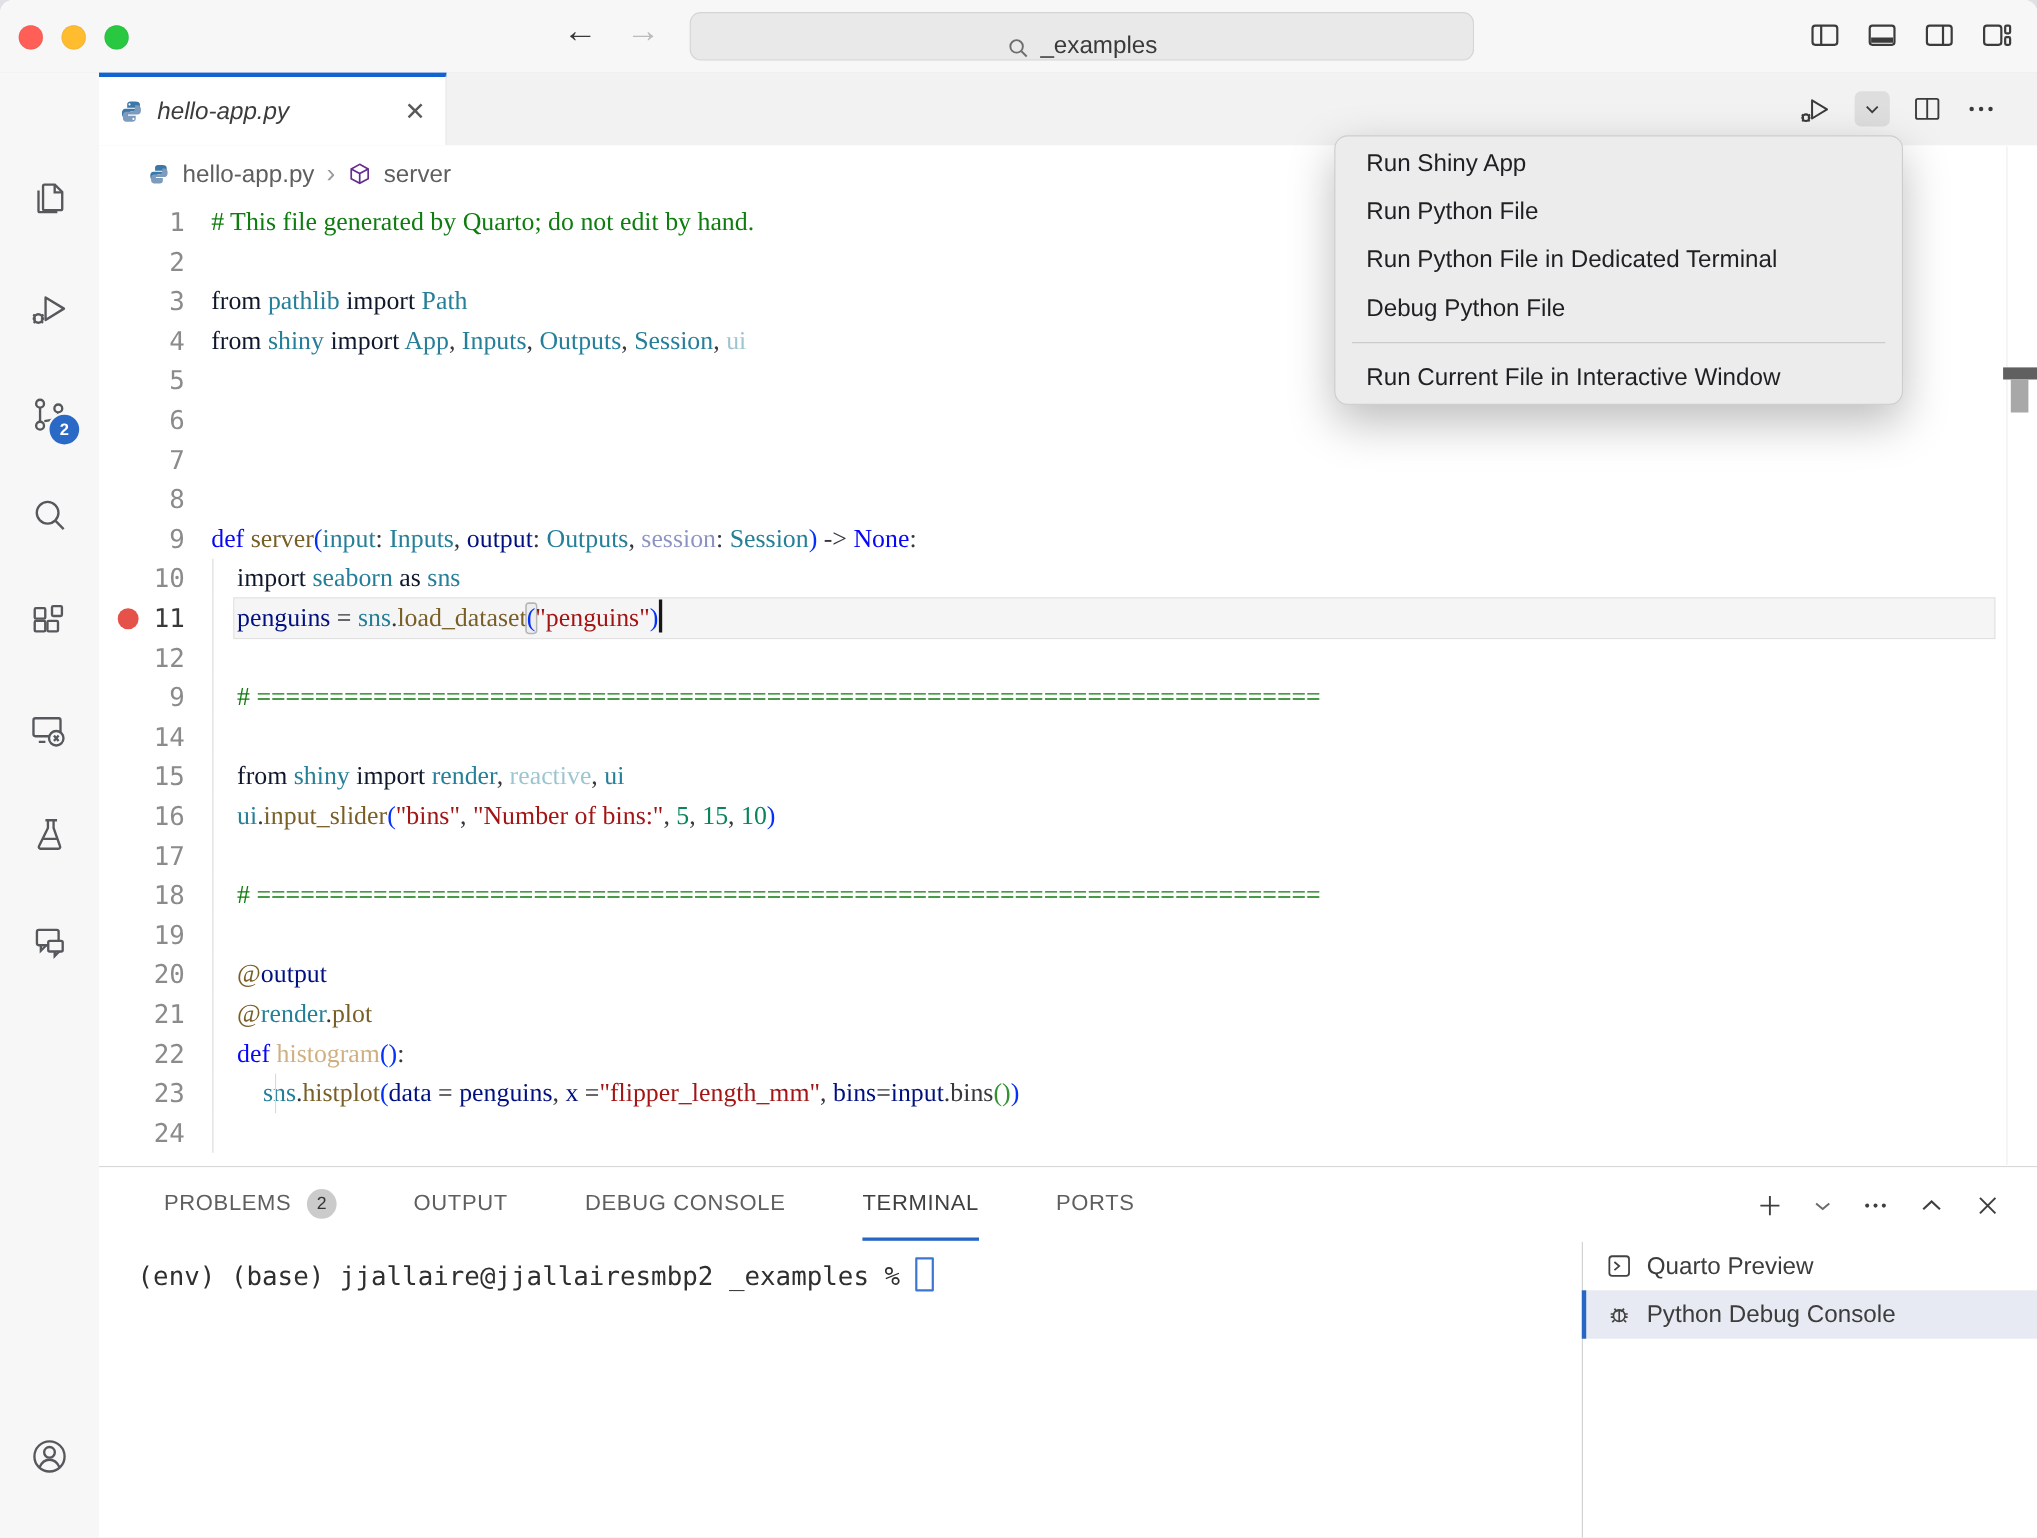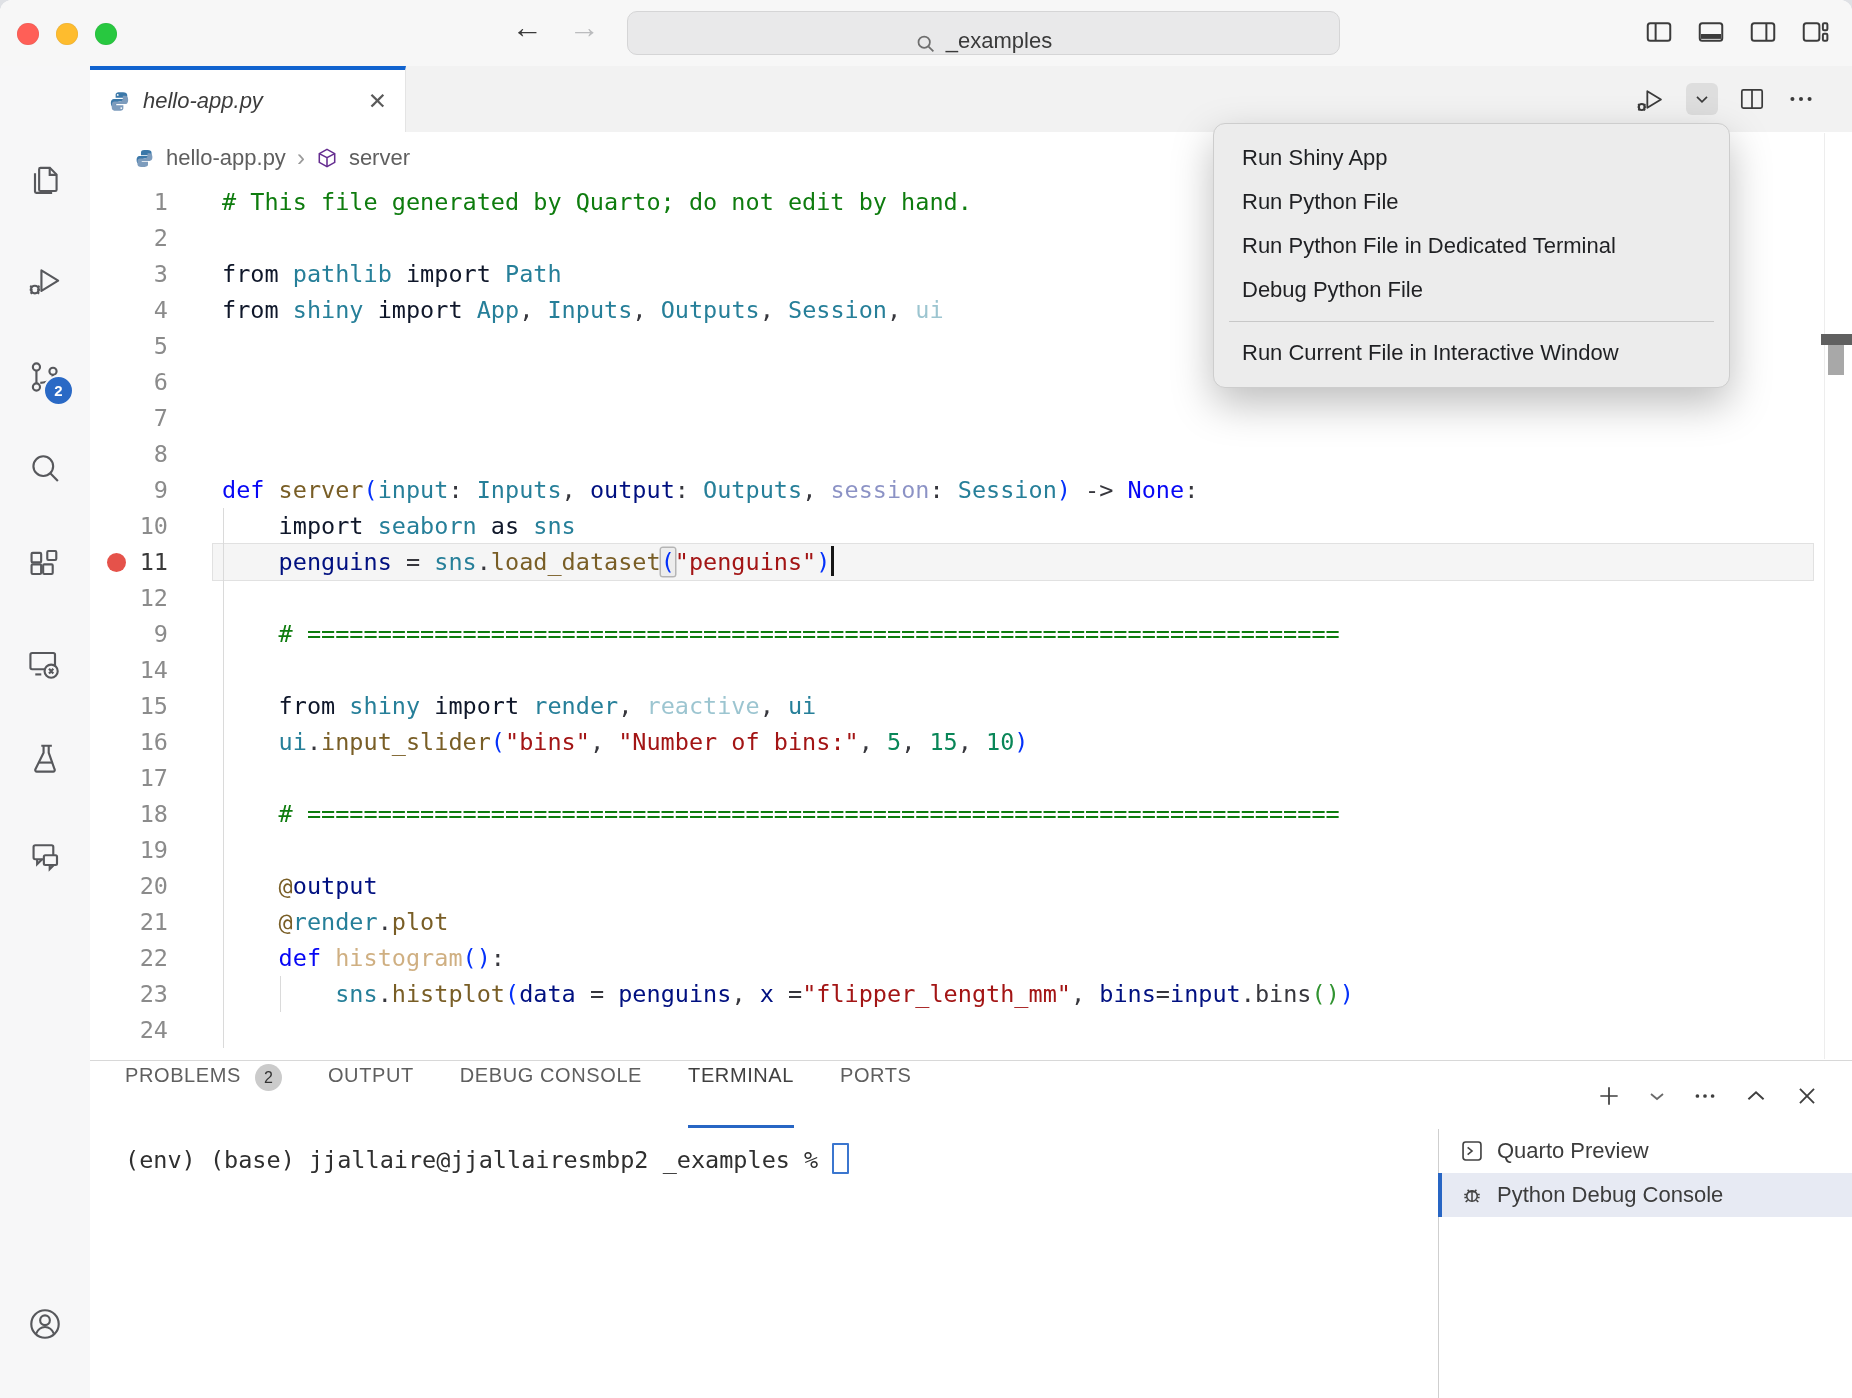--- a/index.html
+++ b/index.html
@@ -37,47 +37,47 @@
     padding-left:44px;gap:11px;font-size:22px;color:#5f5f5f;}
   .bc-sep{color:#9a9a9a;font-size:24px;}
 
   
   .code-area{position:absolute;left:90px;top:184px;right:0;height:878px;background:#fff;
     font-family:"DejaVu Sans Mono",monospace;font-size:23.5px;line-height:36px;}
   .code-line{position:relative;height:36px;display:flex;white-space:pre;}
   .code-line.cur::before{content:"";position:absolute;left:122px;right:38px;top:-1px;bottom:-1px;background:#f5f5f5;border:1px solid #e1e1e1;}
   .ln{position:relative;z-index:1;width:78px;text-align:right;color:#8b8b8b;flex:none;}
   .cur .ln{color:#393939;}
-  .lc{position:relative;z-index:1;margin-left:54px;}
+  .lc{position:relative;z-index:1;margin-left:24px;font-family:Liberation Serif, serif;}
   .bp{position:absolute;z-index:1;left:17px;top:9px;width:19px;height:19px;border-radius:50%;background:#e5524a;}
   .gd{position:absolute;top:0;bottom:0;width:1px;background:#dadada;}
   .tk-com{color:#0e7c0e}.tk-kw{color:#0f172a}.tk-kwb{color:#0707f5}.tk-ty{color:#267f99}
   .tk-fn{color:#795e26}.tk-va{color:#001080}.tk-nu{color:#098658}.tk-st{color:#a31515}
   .tk-t,.tk-t2{color:#37373d}.tk-b1{color:#0431fa}.tk-b2{color:#319331}
   .tk-tyf{color:#267f99;opacity:.45}.tk-vaf{color:#001080;opacity:.45}.tk-fnf{color:#a16207;opacity:.5}
   .tk-bm{color:#0431fa;background:#ededed;box-shadow:0 0 0 1.5px #b5b5b5;border-radius:2px;}
   .caret{display:inline-block;width:3px;height:30px;background:#161616;vertical-align:-6px;margin-left:1px;}
 
   
   .ovr-line{position:absolute;left:1824px;top:133px;width:1px;height:926px;background:#ededed;}
   .ovr-bar{position:absolute;left:1821px;top:334px;width:31px;height:11px;background:#606060;}
   .ovr-sq{position:absolute;left:1828px;top:345px;width:16px;height:30px;background:#a8a8a8;}
 
   
   .runmenu{position:absolute;left:1213px;top:123px;width:515px;background:#ececec;border:1px solid #cdcdcd;
-    border-radius:12px;box-shadow:0 16px 42px rgba(0,0,0,.26);padding:12px 0;font-size:22px;color:#1f2023;z-index:50;}
+    border-radius:12px;box-shadow:0 16px 42px rgba(0,0,0,.26);padding:2px 0;font-size:22px;color:#1f2023;z-index:50;}
   .menu-item{height:44px;line-height:44px;padding-left:19px;margin:0 9px;border-radius:7px;white-space:nowrap;}
   .menu-item.sel{background:#4b83ee;color:#fff;}
   .menu-sep{height:1px;background:#c8c8c8;margin:9px 15px;}
 
   
   .panel{position:absolute;left:90px;top:1060px;right:0;bottom:0;background:#fff;border-top:1px solid #d8d8d8;}
   .panel-tabs{position:absolute;left:35px;top:0;height:67px;display:flex;gap:46px;align-items:stretch;
     font-size:20px;letter-spacing:.6px;color:#5f5f5f;}
-  .panel-tab{display:flex;gap:14px;border-bottom:3px solid transparent;padding-top:3px;}
+  .panel-tab{display:flex;align-items:center;gap:14px;border-bottom:3px solid transparent;padding-top:3px;margin-left:24px;}
   .panel-tab.active{color:#404040;border-bottom-color:#2866c4;}
   .pbadge{width:27px;height:27px;border-radius:50%;background:#cbcbcb;color:#333;font-size:16px;letter-spacing:0;
     display:flex;align-items:center;justify-content:center;}
   .panel-actions{position:absolute;top:22px;right:32px;display:flex;gap:25px;color:#3f3f3f;}
   .term-line{position:absolute;left:35px;top:82px;font-family:"DejaVu Sans Mono",monospace;font-size:23.5px;
     color:#2f2f2f;white-space:pre;}
   .tcursor{display:inline-block;width:13px;height:27px;border:2.5px solid #3b76cf;vertical-align:-6px;border-radius:1px;}
   .term-list{position:absolute;right:0;top:68px;width:413px;border-left:1px solid #cfcfcf;min-height:388px;}
   .term-row{height:44px;display:flex;align-items:center;gap:13px;padding-left:21px;font-size:22px;color:#3c3c3c;position:relative;}
   .term-row.sel{background:#e7eaf3;}

